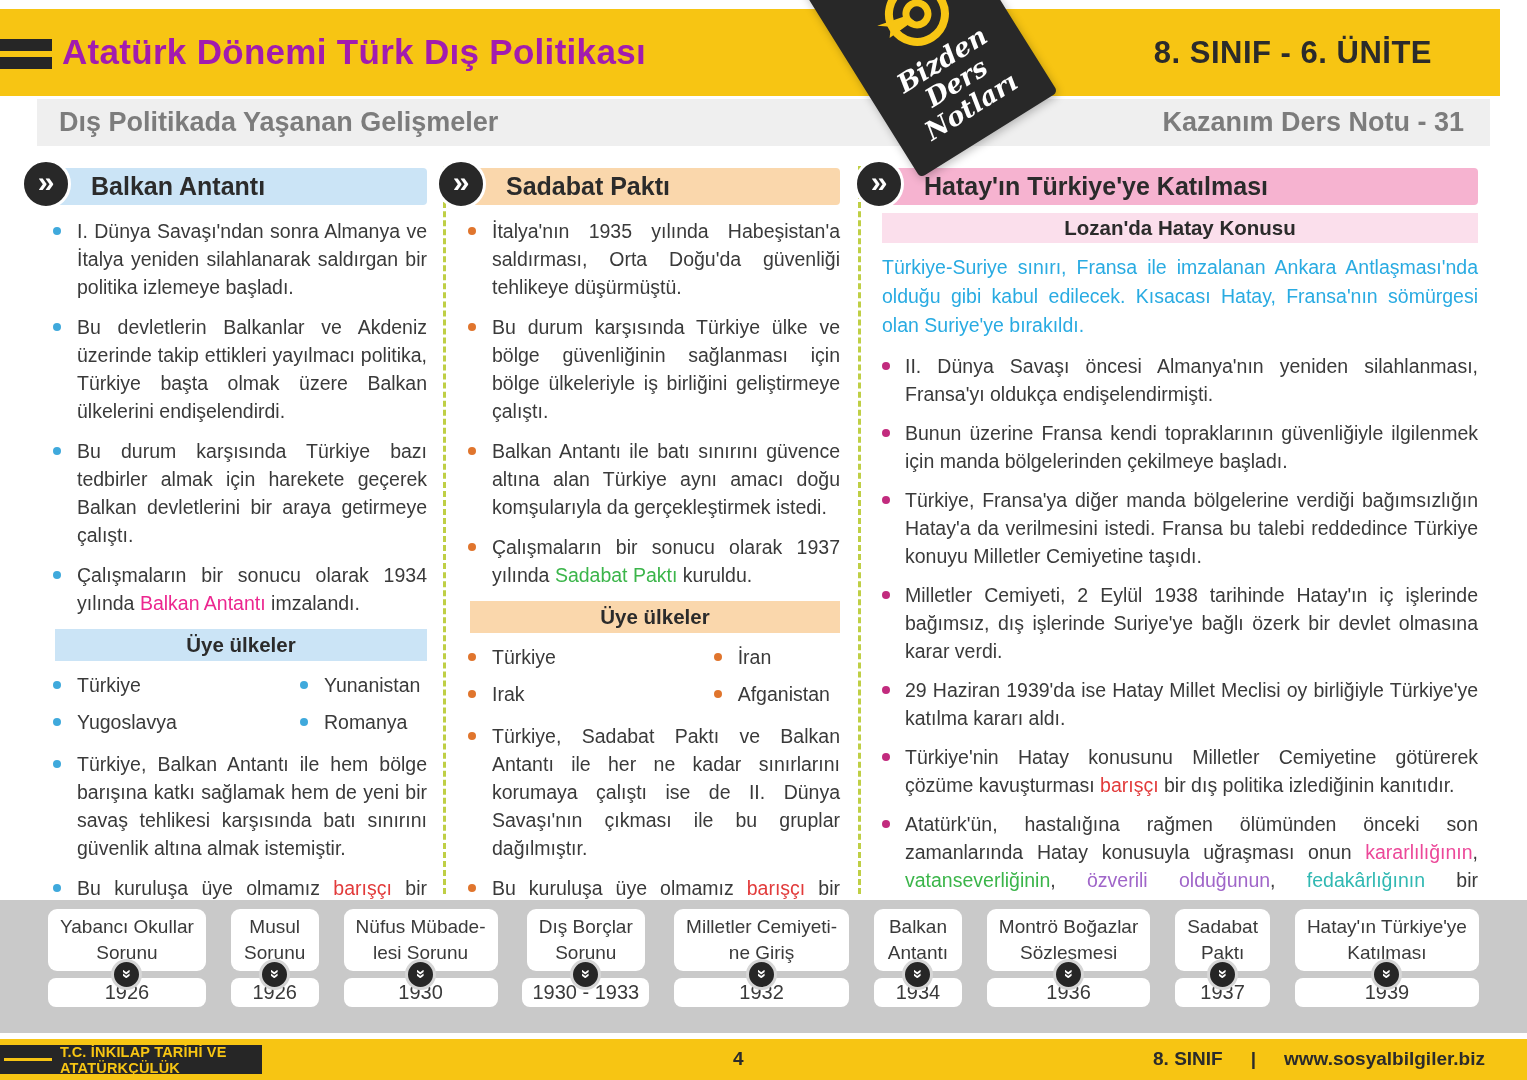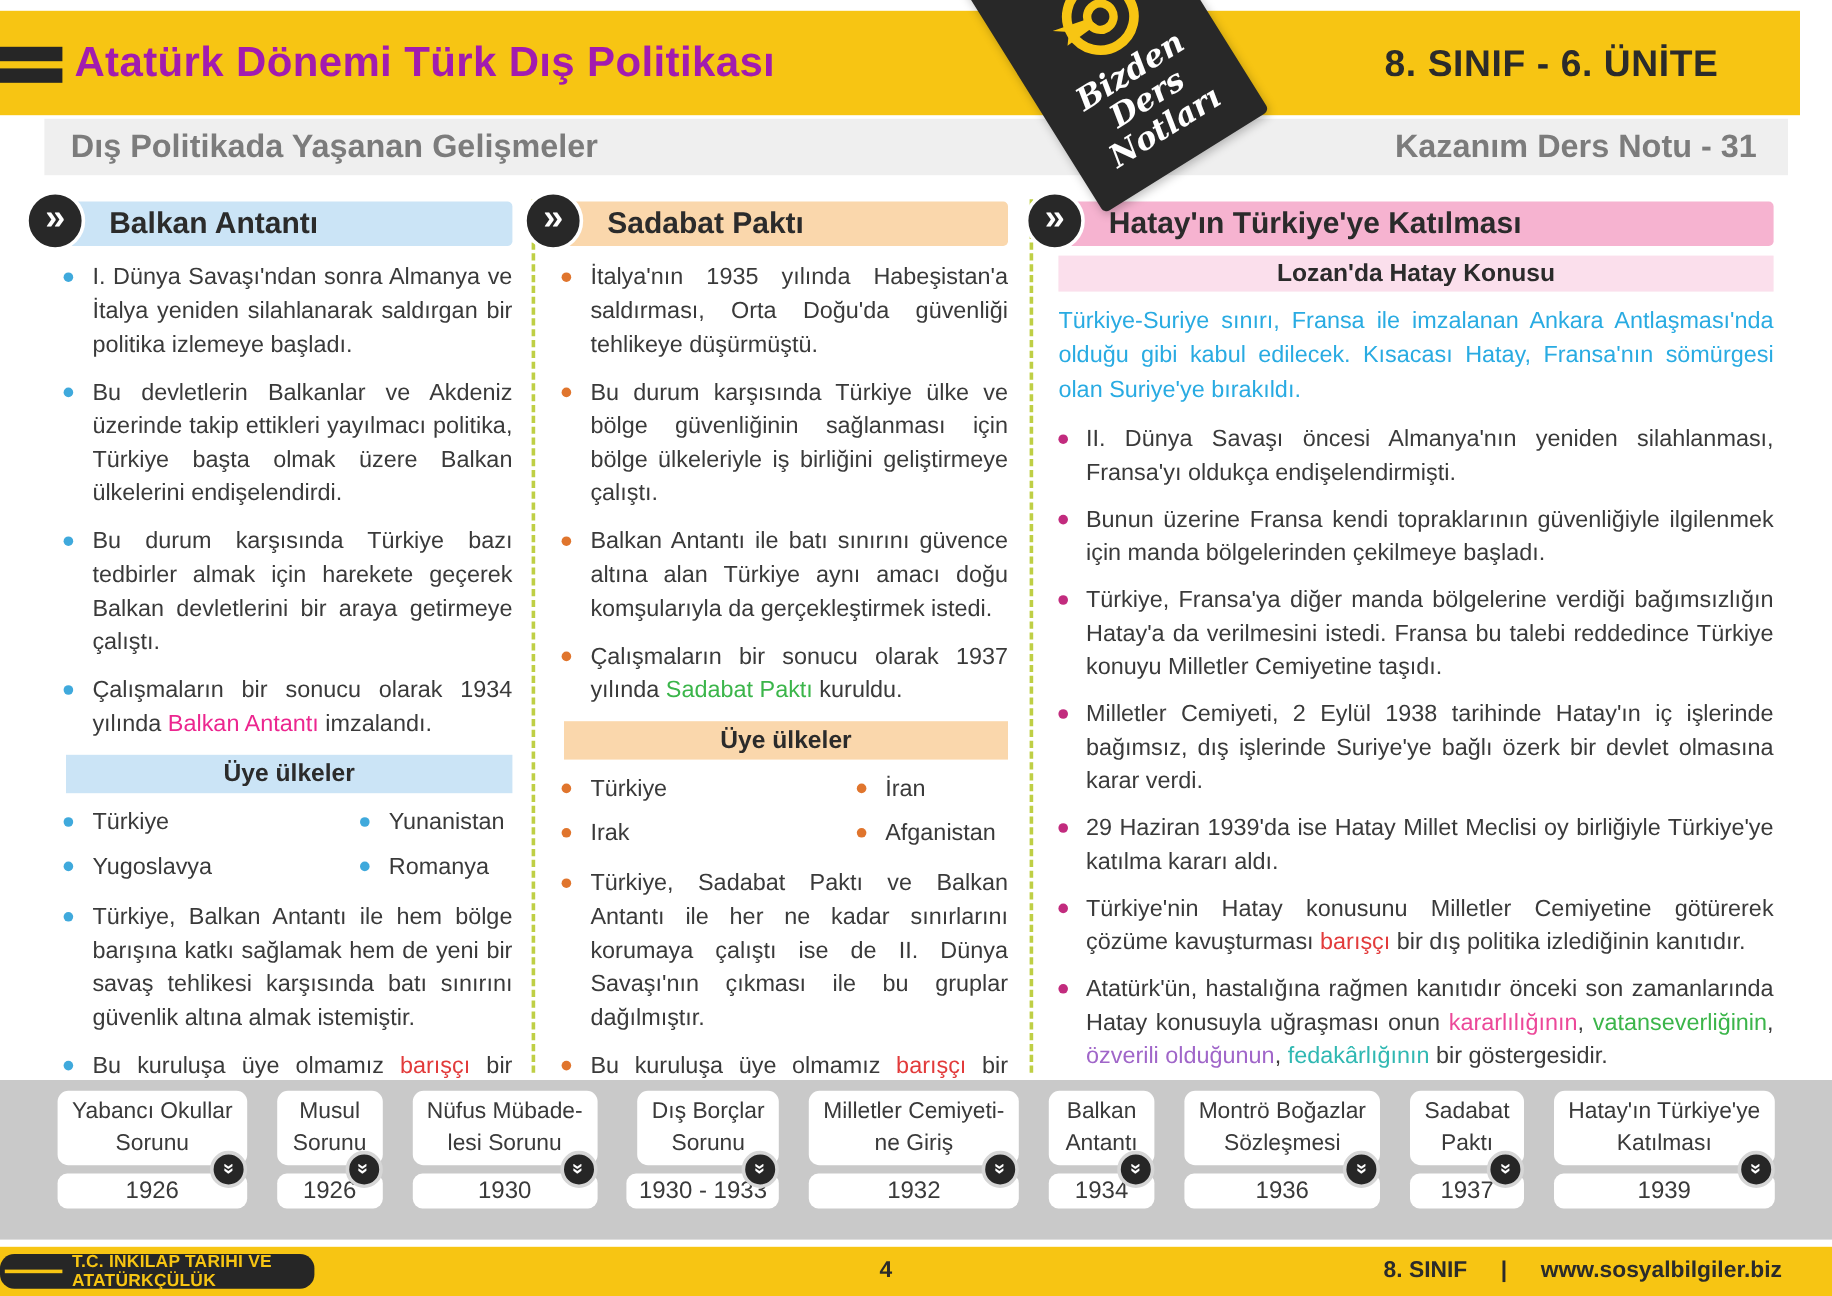--- a/index.html
+++ b/index.html
@@ -65,36 +65,36 @@
   .intro-para{margin:0 0 12px 14px;font-size:19.5px;line-height:29px;text-align:justify;color:#29abe2;}
   .note-line{margin:4px 0 0 14px;font-size:19.5px;color:#ec268f;}
 
   .t-magenta{color:#ec268f;} .t-red{color:#e23b3b;} .t-green{color:#3bb54a;}
   .t-blue{color:#ec4899;} .t-purple{color:#a066c9;} .t-teal{color:#30b8b2;}
 
   
   .timeline{position:absolute;left:0;top:900px;width:1527px;height:133px;background:#c9c9c9;
             display:flex;justify-content:space-between;align-items:flex-start;
             padding:9px 48px 0 48px;box-sizing:border-box;}
-  .tl-item{display:flex;flex-direction:column;align-items:flex-end;}
+  .tl-item{display:flex;flex-direction:column;align-items:center;}
   .tl-name{background:#ffffff;border-radius:9px;padding:5px 12px;min-height:56px;min-width:88px;
            display:flex;align-items:center;justify-content:center;text-align:center;
            font-size:19px;line-height:26px;color:#3a3a3a;white-space:pre-line;box-sizing:border-box;}
   .tl-chev{width:31px;height:31px;background:#262626;border:3px solid #d6d6d6;border-radius:50%;
            margin:-12px 0;z-index:2;color:#ffffff;display:flex;align-items:center;justify-content:center;
            font-size:17px;font-weight:bold;box-sizing:border-box;}
   .tl-chev span{transform:rotate(90deg);display:block;margin-top:-2px;}
   .tl-year{background:#ffffff;border-radius:8px;margin-top:0;padding:3px 10px;font-size:20px;
            color:#3a3a3a;text-align:center;align-self:stretch;box-sizing:border-box;}
 
   
   .footer{position:absolute;left:0;top:1039px;width:1527px;height:41px;background:#f7c513;}
   .footer-course{position:absolute;left:0;top:6px;width:262px;height:29px;background:#262626;
                  display:flex;align-items:center;color:#f7c513;font-weight:bold;font-size:14.5px;
-                 letter-spacing:.2px;box-sizing:border-box;border-radius:12px;}
+                 letter-spacing:.2px;box-sizing:border-box;}
   .footer-course::before{content:"";width:48px;height:3px;background:#f7c513;margin:0 8px 0 4px;flex:0 0 auto;}
   .footer-page{position:absolute;left:48%;top:9px;font-size:19px;font-weight:bold;color:#2b2b2b;}
   .footer-right{position:absolute;right:42px;top:9px;font-size:19px;font-weight:bold;color:#2b2b2b;
                 display:flex;gap:28px;}
 </style>
 </head>
 <body>
 
 <div class="page">
 
@@ -181,21 +181,21 @@
     </div>
     <div class="sub-head">Lozan'da Hatay Konusu</div>
     <div class="intro-para">Türkiye-Suriye sınırı, Fransa ile imzalanan Ankara Antlaşması'nda olduğu gibi kabul edilecek. Kısacası Hatay, Fransa'nın sömürgesi olan Suriye'ye bırakıldı.</div>
     <ul class="bullets">
       <li><span>II. Dünya Savaşı öncesi Almanya'nın yeniden silahlanması, Fransa'yı oldukça endişelendirmişti.</span></li>
       <li><span>Bunun üzerine Fransa kendi topraklarının güvenliğiyle ilgilenmek için manda bölgelerinden çekilmeye başladı.</span></li>
       <li><span>Türkiye, Fransa'ya diğer manda bölgelerine verdiği bağımsızlığın Hatay'a da verilmesini istedi. Fransa bu talebi reddedince Türkiye konuyu Milletler Cemiyetine taşıdı.</span></li>
       <li><span>Milletler Cemiyeti, 2 Eylül 1938 tarihinde Hatay'ın iç işlerinde bağımsız, dış işlerinde Suriye'ye bağlı özerk bir devlet olmasına karar verdi.</span></li>
       <li><span>29 Haziran 1939'da ise Hatay Millet Meclisi oy birliğiyle Türkiye'ye katılma kararı aldı.</span></li>
       <li><span>Türkiye'nin Hatay konusunu Milletler Cemiyetine götürerek çözüme kavuşturması </span><span class="t-red">barışçı</span><span> bir dış politika izlediğinin kanıtıdır.</span></li>
-      <li><span>Atatürk'ün, hastalığına rağmen kanıtıdır önceki son zamanlarında Hatay konusuyla uğraşması onun </span><span class="t-blue">kararlılığının</span><span>, </span><span class="t-green">vatanseverliğinin</span><span>, </span><span class="t-purple">özverili olduğunun</span><span>, </span><span class="t-teal">fedakârlığının</span><span> bir göstergesidir.</span></li>
+      <li><span>Atatürk'ün, hastalığına rağmen ölümünden önceki son zamanlarında Hatay konusuyla uğraşması onun </span><span class="t-blue">kararlılığının</span><span>, </span><span class="t-green">vatanseverliğinin</span><span>, </span><span class="t-purple">özverili olduğunun</span><span>, </span><span class="t-teal">fedakârlığının</span><span> bir göstergesidir.</span></li>
     </ul>
     <div class="note-line">NOT: Atatürk, Hatay'ın Türkiye'ye dâhil olduğunu görememiştir.</div>
   </div>
 
   <div class="timeline">
     <div class="tl-item">
       <div class="tl-name">Yabancı Okullar
 Sorunu</div>
       <div class="tl-chev">
           <span>»</span>

